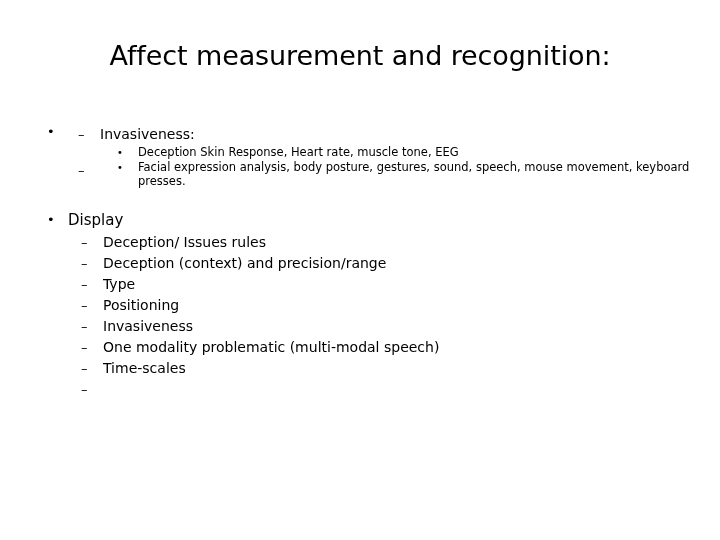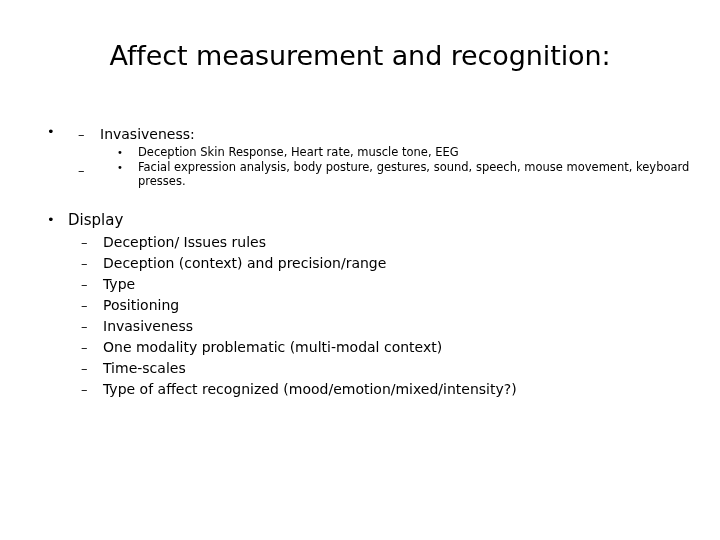--- a/index.html
+++ b/index.html
@@ -154,25 +154,24 @@
     <div class="lvl2 shift">
       <span class="mk">–</span>
       <span>Positioning</span>
     </div>
     <div class="lvl2 shift">
       <span class="mk">–</span>
       <span>Invasiveness</span>
     </div>
     <div class="lvl2 shift">
       <span class="mk">–</span>
-      <span>One modality problematic (multi-modal context)</span>
+      <span>One modality problematic (multi-modal speech)</span>
     </div>
     <div class="lvl2 shift">
       <span class="mk">–</span>
       <span>Time-scales</span>
     </div>
     <div class="lvl2 shift">
       <span class="mk">–</span>
-      <span>Type of affect recognized (mood/emotion/mixed/intensity?)</span>
     </div>
 
   </div>
 </div>
 
 </body></html>

